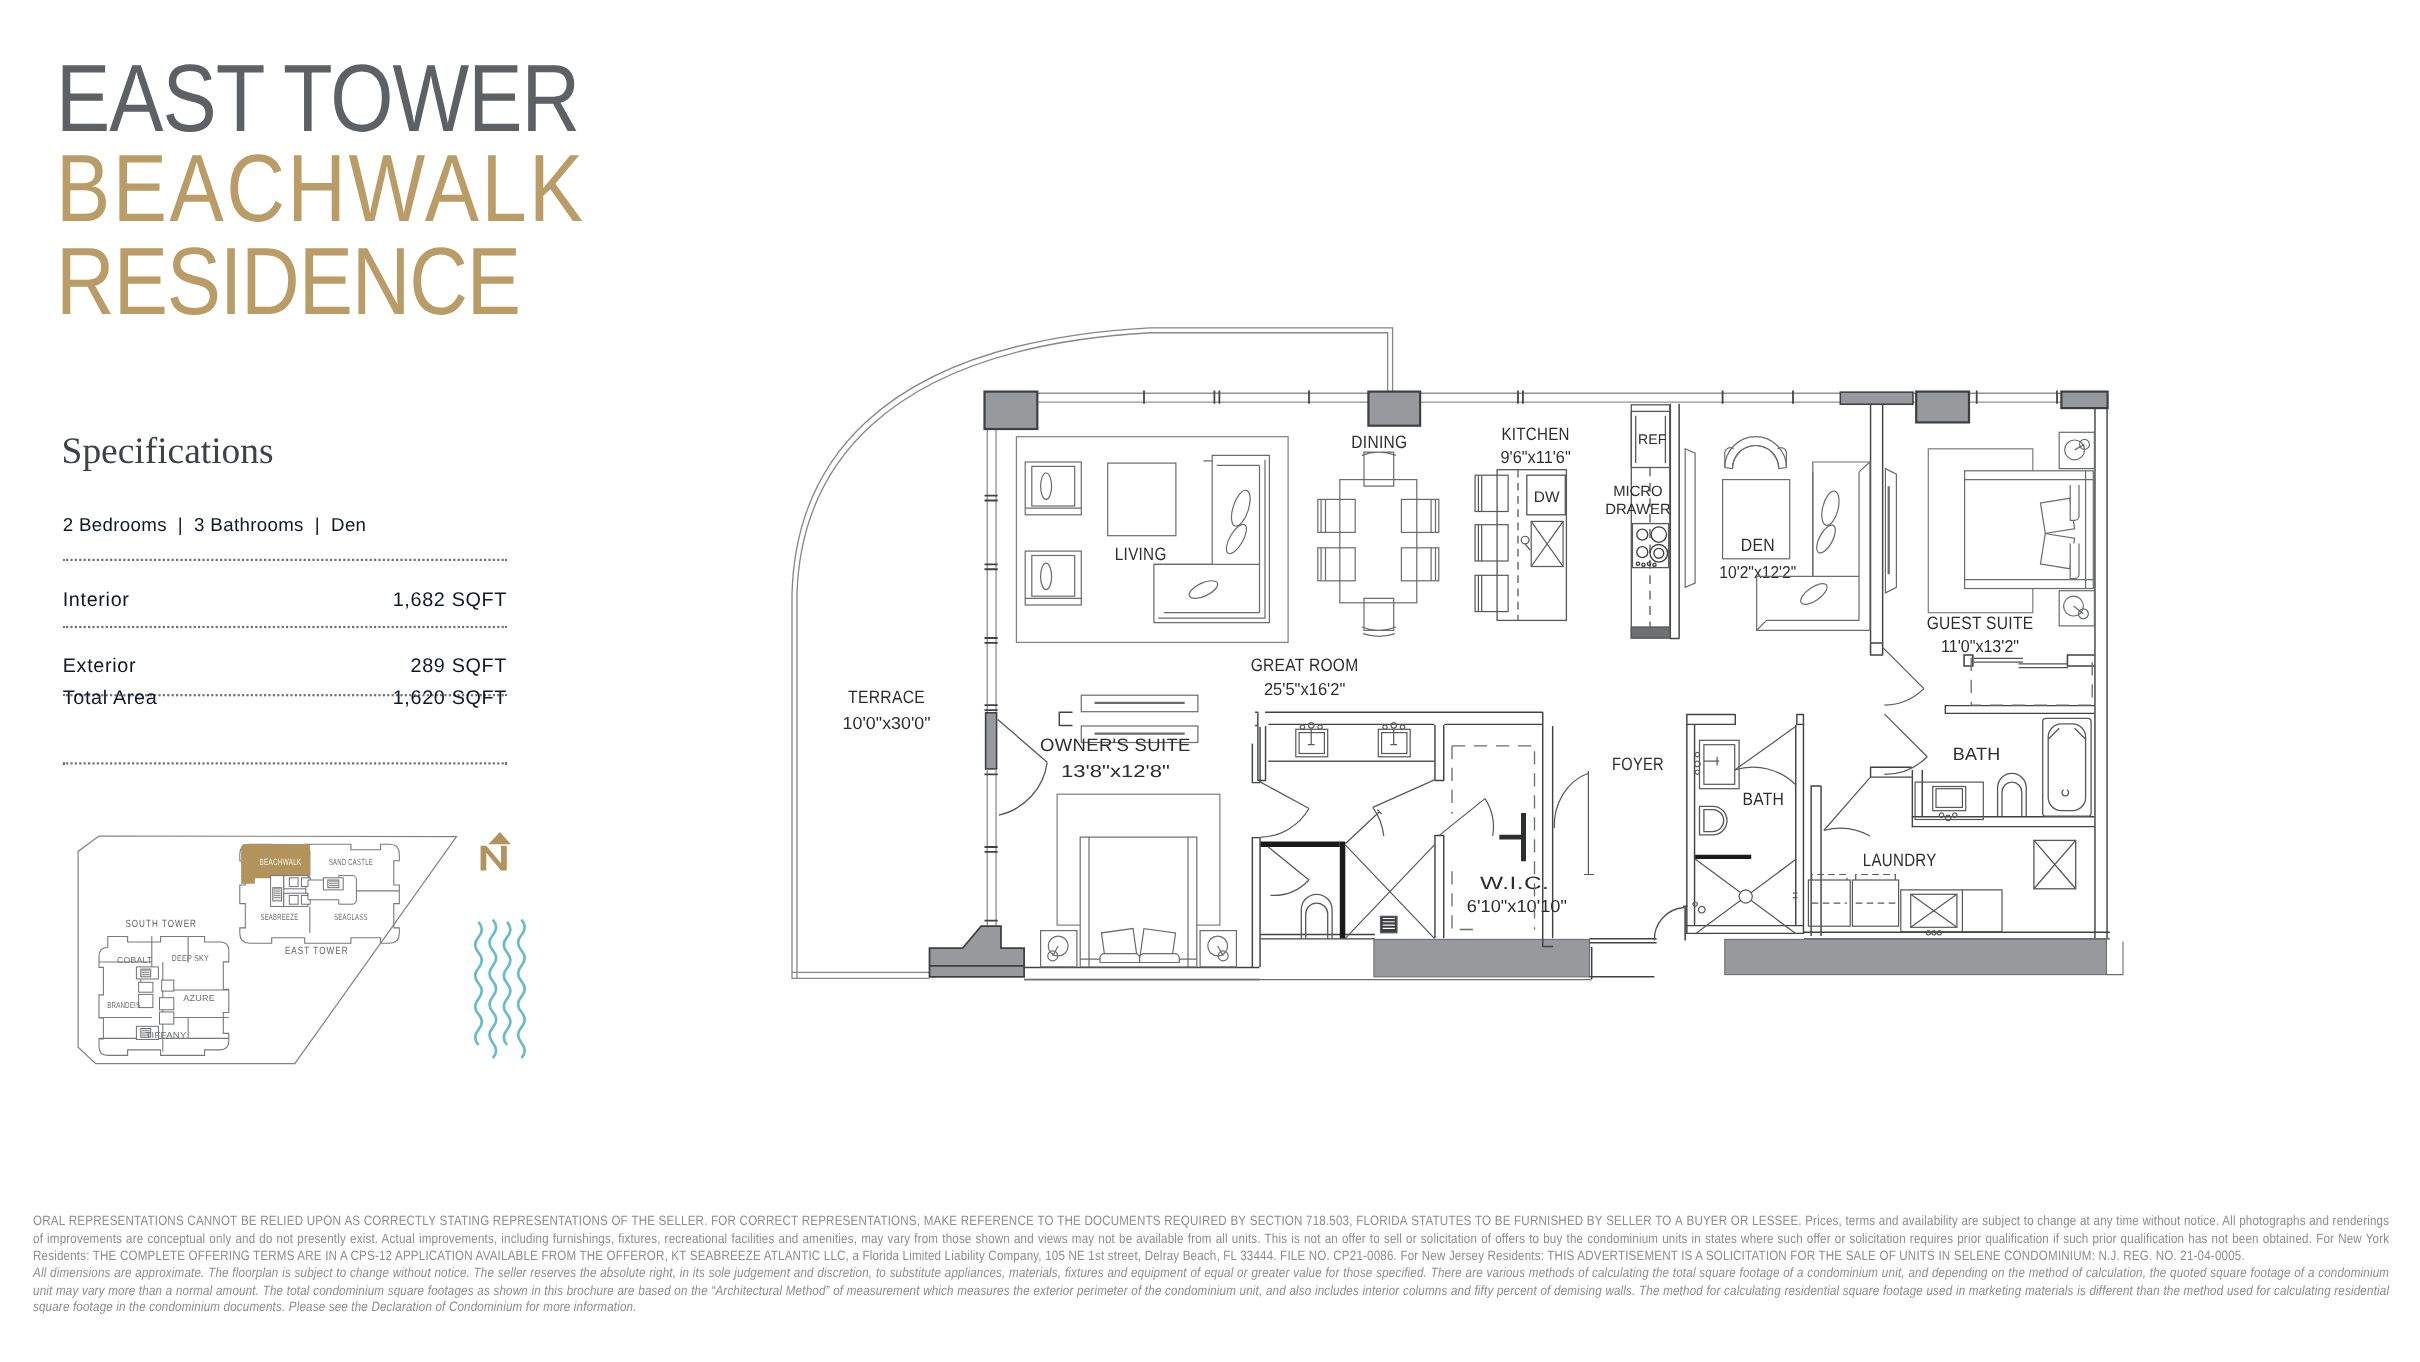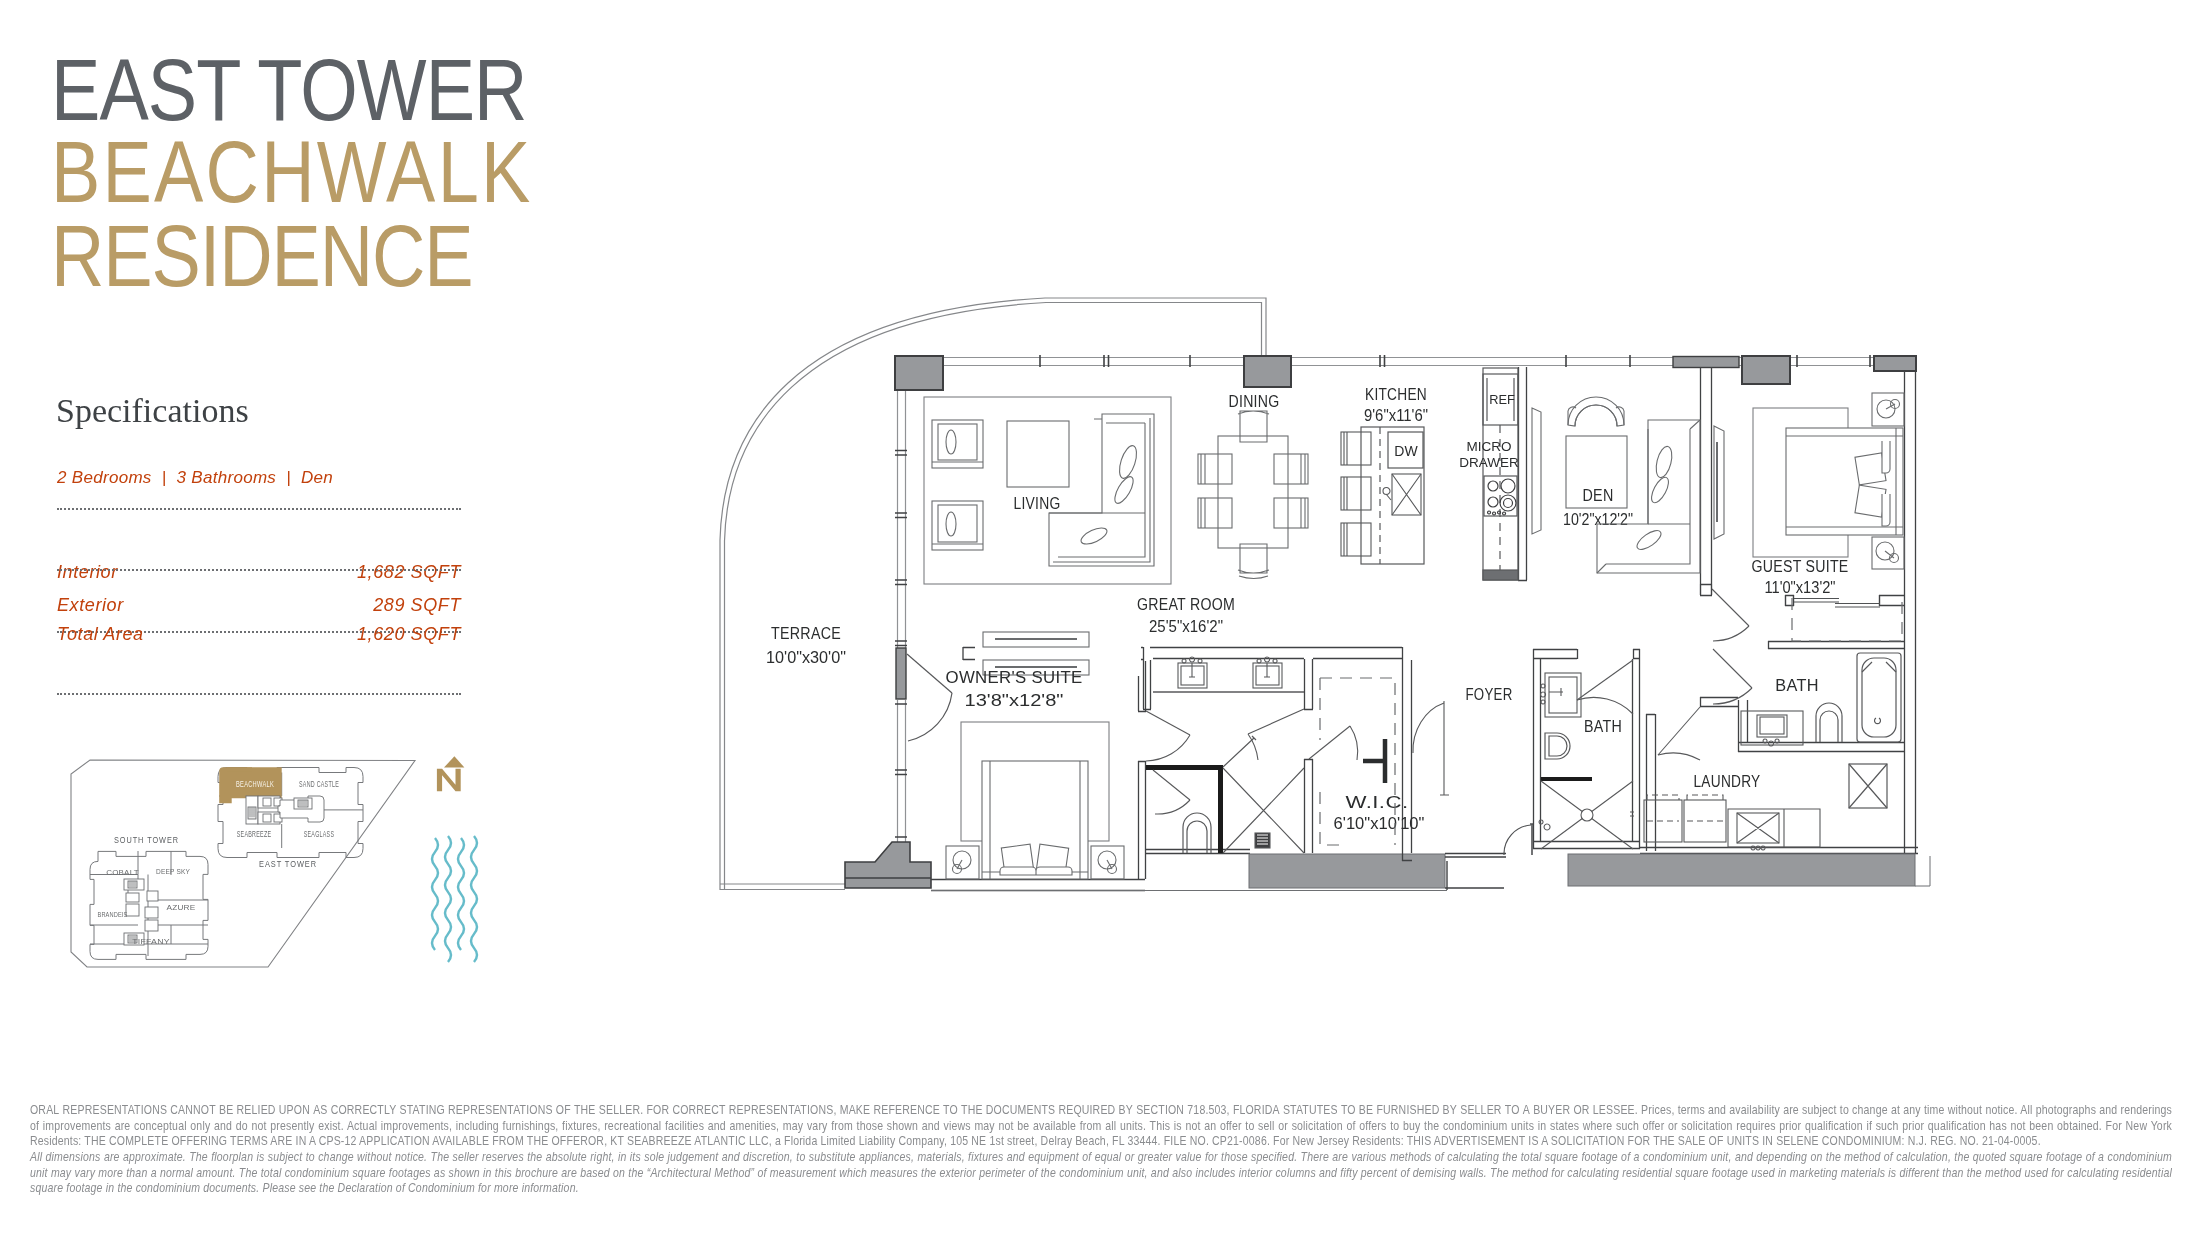--- a/index.html
+++ b/index.html
@@ -1,19 +1,19 @@
 <!DOCTYPE html>
 <html><head>
 <meta charset="utf-8">
 <style>
   html,body{margin:0;padding:0;background:#fff;}
   .page{position:relative;width:2200px;height:1238px;background:#fff;overflow:hidden;
         font-family:"Liberation Sans",sans-serif;}
   .ttl{position:absolute;left:51px;font-weight:400;transform:scaleX(.85);transform-origin:0 0;white-space:nowrap;}
-  .spec-row{position:absolute;left:57px;width:404px;color:#c2410c;font-size:18px;letter-spacing:.6px;font-style:italic;}
+  .spec-row{position:absolute;left:57px;width:404px;color:#0f172a;font-size:18px;letter-spacing:.6px;}
   .dots{position:absolute;left:57px;width:404px;height:0;border-top:2.2px dotted #6d6f72;}
   .disc{position:absolute;left:30px;width:2520px;color:#8a8c8f;font-size:12.4px;
         line-height:15.5px;text-align:justify;letter-spacing:.2px;
         transform:scaleX(.85);transform-origin:0 0;}
 </style>
 </head>
 <body>
 <div class="page">
 
   <div class="ttl" style="top:40px;font-size:87px;color:#5d6166;letter-spacing:-1.1px;">EAST TOWER</div>
@@ -22,21 +22,21 @@
 
   <div class="ttl" style="top:206px;font-size:87px;color:#b99c66;letter-spacing:-1.3px;">RESIDENCE</div>
 
   <div style="position:absolute;left:56px;top:392px;font-family:Liberation Serif, serif;
        font-size:34px;color:#3e4245;">Specifications</div>
 
   <div class="spec-row" style="top:468px;width:600px;font-size:17px;letter-spacing:.3px;">2 Bedrooms&nbsp;&nbsp;|&nbsp;&nbsp;3 Bathrooms&nbsp;&nbsp;|&nbsp;&nbsp;Den</div>
 
   <div class="dots" style="top:508px;"></div>
 
-  <div class="spec-row" style="top:562px;">Interior<span style="float:right">1,682 SQFT</span></div>
+  <div class="spec-row" style="top:535px;">Interior<span style="float:right">1,682 SQFT</span></div>
 
   <div class="dots" style="top:569px;"></div>
 
   <div class="spec-row" style="top:595px;">Exterior<span style="float:right">289 SQFT</span></div>
 
   <div class="dots" style="top:631px;"></div>
 
   <div class="spec-row" style="top:624px;">Total Area<span style="float:right">1,620 SQFT</span></div>
 
   <div class="dots" style="top:693px;"></div>

